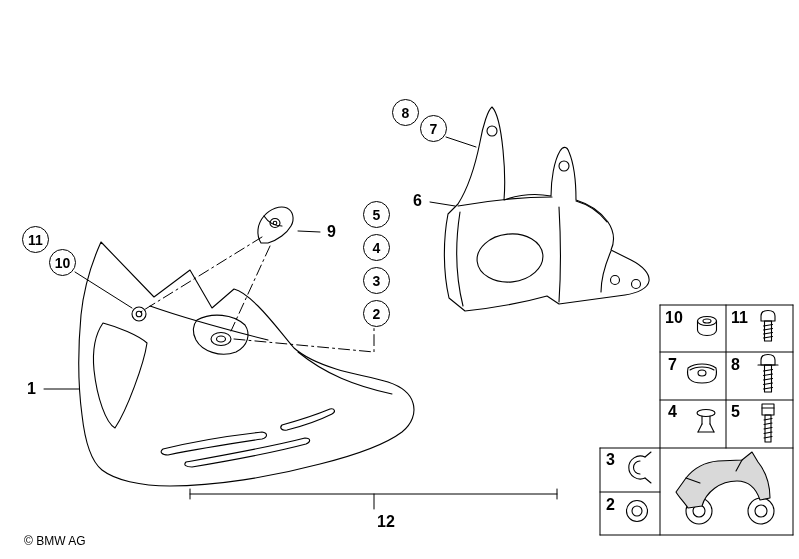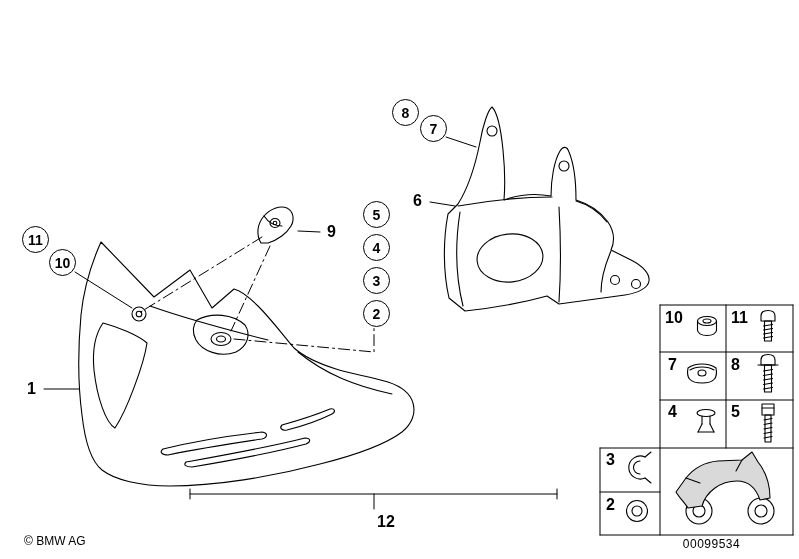--- a/index.html
+++ b/index.html
@@ -240,15 +240,14 @@
   <div class="legend-num" style="left:665px; top:309px;">10</div>
   <div class="legend-num" style="left:731px; top:309px;">11</div>
   <div class="legend-num" style="left:668px; top:356px;">7</div>
   <div class="legend-num" style="left:731px; top:356px;">8</div>
   <div class="legend-num" style="left:668px; top:403px;">4</div>
   <div class="legend-num" style="left:731px; top:403px;">5</div>
   <div class="legend-num" style="left:606px; top:451px;">3</div>
   <div class="legend-num" style="left:606px; top:496px;">2</div>
 
   <div class="footer-text" style="left:24px; top:534px;">© BMW AG</div>
-  <div class="footer-text diagram-number" style="left:630px; top:537px; width:163px; text-align:center;">00099534</div>
 
 </div>
 
 </body></html>

